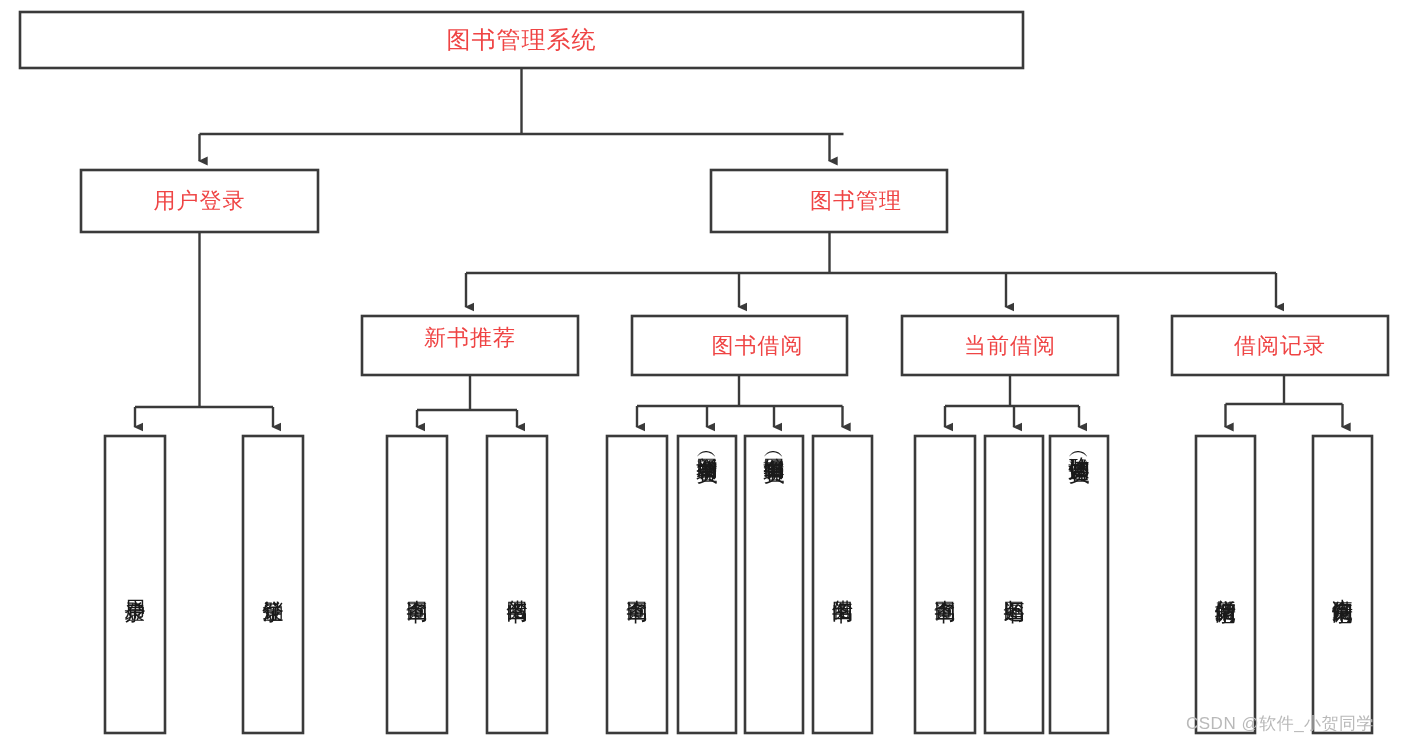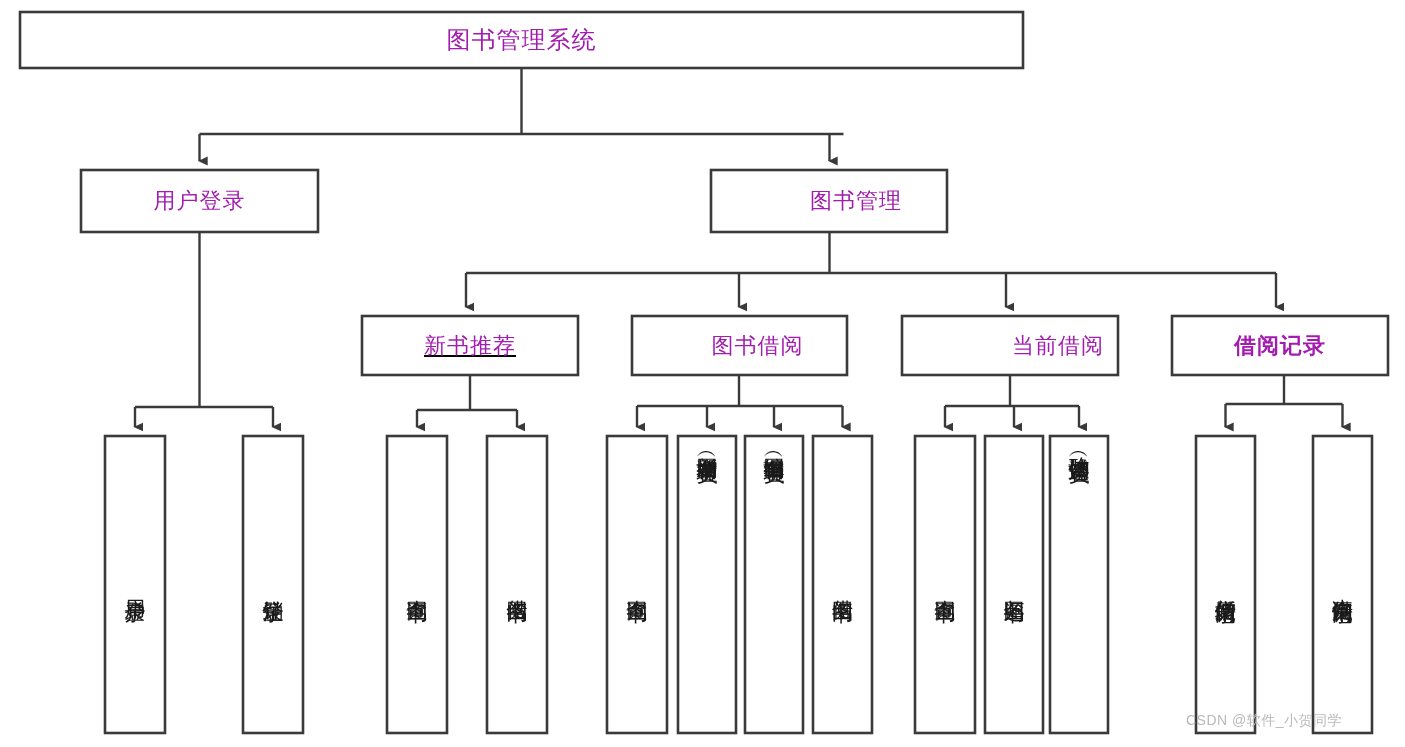--- a/index.html
+++ b/index.html
@@ -34,21 +34,21 @@
     stroke-width: 2.4;
     fill: none;
   }
   .arrow-head {
     fill: #3a3a3a;
     stroke: none;
   }
   .watermark {
     position: absolute;
     font-family: "Liberation Sans", "DejaVu Sans", sans-serif;
-    font-size: 14px;
+    font-size: 17px;
     color: #b9b9b9;
     white-space: nowrap;
     left: 1186px;
     top: 712px;
     letter-spacing: 0.5px;
   }
   .vlabel-holder {
     position: absolute;
     display: flex;
     align-items: center;
@@ -68,21 +68,21 @@
   .hlabel-holder {
     position: absolute;
     display: flex;
     align-items: center;
     justify-content: center;
     pointer-events: none;
   }
   .hlabel-text {
     font-family: "Liberation Sans", "DejaVu Sans", sans-serif;
     font-size: 22px;
-    color: #a21caf;
+    color: #ef4444;
     letter-spacing: 1px;
     white-space: nowrap;
   }
 </style>
 </head>
 <body>
 
 <div id="diagram-root">
 
   <svg class="diagram-canvas" viewBox="0 0 1405 747">
@@ -176,33 +176,33 @@
   </div>
 
   <div class="hlabel-holder" style="left:81px; top:170px; width:237px; height:62px;">
     <span class="hlabel-text">用户登录</span>
   </div>
 
   <div class="hlabel-holder" style="left:711px; top:170px; width:236px; height:62px;margin-left:27px;">
     <span class="hlabel-text">图书管理</span>
   </div>
 
-  <div class="hlabel-holder" style="left:362px; top:316px; width:216px; height:59px;text-decoration:underline;">
+  <div class="hlabel-holder" style="left:362px; top:308px; width:216px; height:59px;">
     <span class="hlabel-text">新书推荐</span>
   </div>
 
   <div class="hlabel-holder" style="left:632px; top:316px; width:251px; height:59px;">
     <span class="hlabel-text">图书借阅</span>
   </div>
 
-  <div class="hlabel-holder" style="left:902px; top:316px; width:216px; height:59px;margin-left:48px;">
+  <div class="hlabel-holder" style="left:902px; top:316px; width:216px; height:59px;">
     <span class="hlabel-text">当前借阅</span>
   </div>
 
-  <div class="hlabel-holder" style="left:1172px; top:316px; width:216px; height:59px;font-weight:bold;">
+  <div class="hlabel-holder" style="left:1172px; top:316px; width:216px; height:59px;">
     <span class="hlabel-text">借阅记录</span>
   </div>
 
   <div class="vlabel-holder" style="left:105px; top:436px; width:60px; height:297px;">
     <span class="vlabel-text">用户登录</span>
   </div>
 
   <div class="vlabel-holder" style="left:243px; top:436px; width:60px; height:297px;">
     <span class="vlabel-text">注销登录</span>
   </div>

